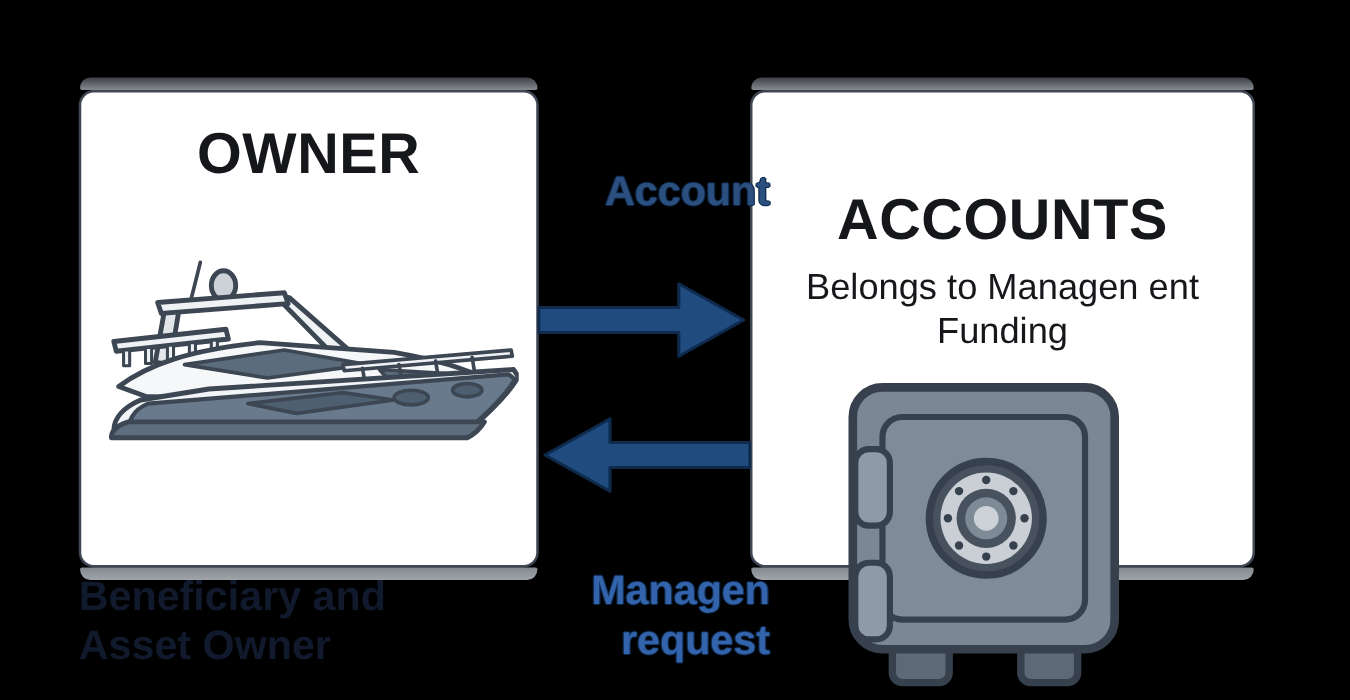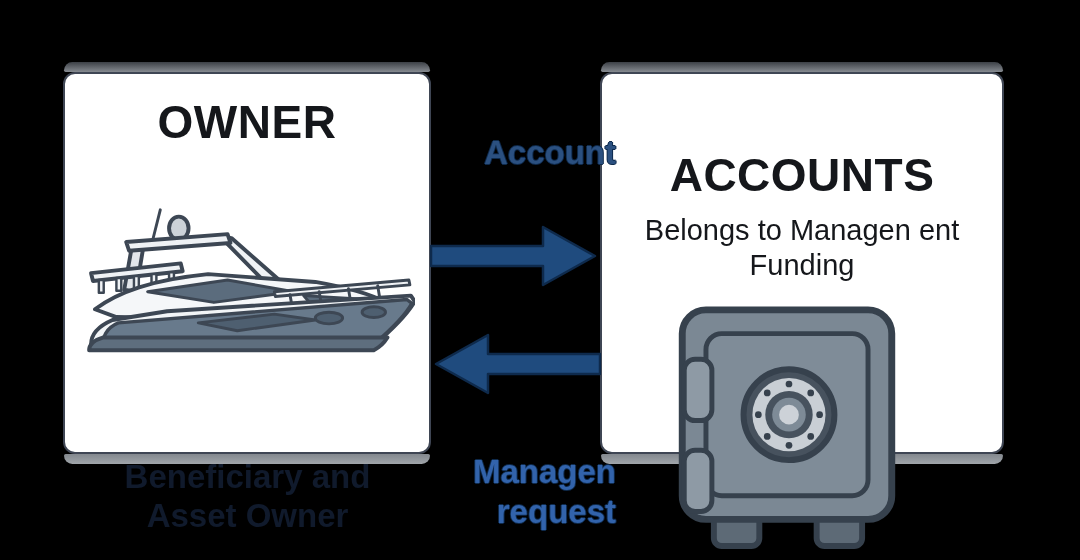--- a/index.html
+++ b/index.html
@@ -47,21 +47,21 @@
   .flow-label{
     position:absolute;width:200px;text-align:right;
     font-weight:bold;font-size:33px;line-height:1.22;z-index:3;
     text-shadow:-1px 0 0 var(--arrow-outline,#0e2a4c),1px 0 0 var(--arrow-outline,#0e2a4c),
                 0 -1px 0 var(--arrow-outline,#0e2a4c),0 1px 0 var(--arrow-outline,#0e2a4c);
   }
   .label-top{left:416px;top:133px;color:var(--label-top-blue,#2b5080);}
   .label-bottom{left:416px;top:452px;color:var(--label-bottom-blue,#3263ab);}
   
   .owner-caption{
-    position:absolute;left:63px;top:458px;width:369px;text-align:center;
+    position:absolute;left:63px;top:458px;width:369px;
     font-weight:600;font-size:33px;line-height:1.18;
     color:var(--caption-text,#101a2c);
   }
 </style>
 </head>
 <body>
 
 <div class="stage">
 
   <div class="card owner-card">

